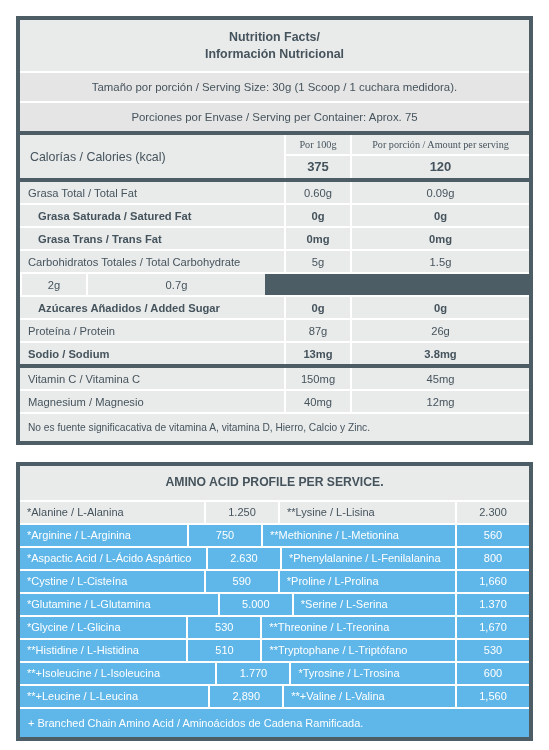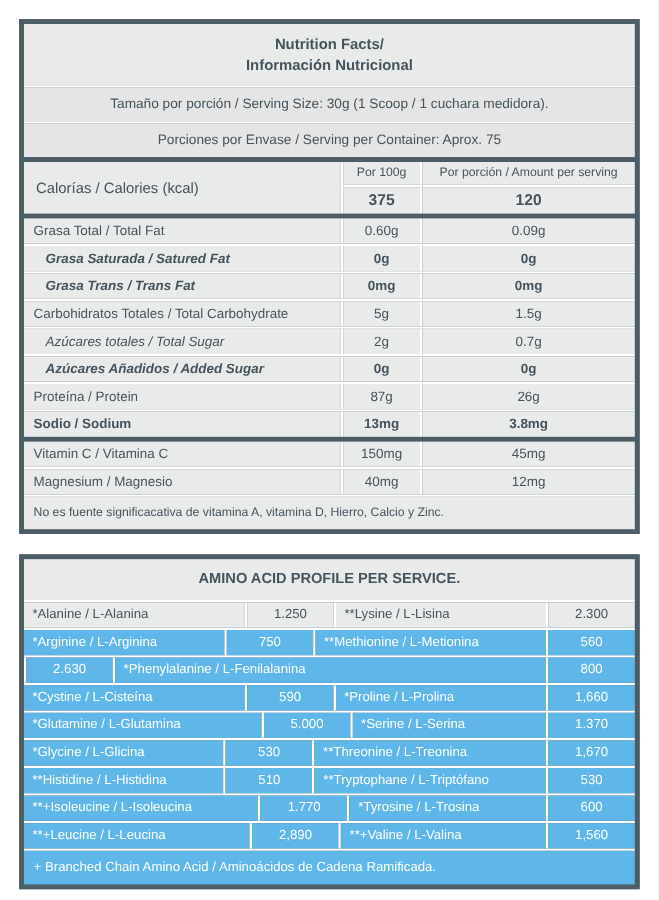--- a/index.html
+++ b/index.html
@@ -33,21 +33,21 @@
     color:#45535c;
     display:flex;
     align-items:center;
     padding:3px 8px;
     font-size:11.2px;
     line-height:1.15;
     min-height:21px;
   }
   .cell.num{justify-content:center;text-align:left;}
   .cell.b{font-weight:bold;}
-  .cell.indent{padding-left:18px;font-style:italic;}
+  .cell.indent{padding-left:18px;}
   .sep-h{height:2px;background:#ffffff;width:100%;}
   .sep-v{width:2px;background:#ffffff;flex:0 0 2px;}
   .gap-h{height:4px;background:#4d5d66;width:100%;}
 
   
   .nf-title{
     background:#e9ebeb;
     color:#45535c;
     text-align:center;
     font-weight:bold;
@@ -67,20 +67,21 @@
   .c1{flex:1 1 auto;}
   .c2{flex:0 0 64px;}
   .c3{flex:0 0 177px;}
 
   .hdr-cell{
     font-size:10.2px;
     justify-content:center;
     text-align:center;
     padding:3px 4px;
     min-height:19px;
+    font-family:Liberation Serif, serif;
   }
   .cal-label{
     font-weight:normal;font-size:12.4px;
     min-height:43px;
     padding-left:10px;
   }
   .cal-val{
     font-weight:bold;font-size:13px;
     justify-content:center;min-height:22px;
   }
@@ -187,21 +188,20 @@
         <div class="sep-h"></div>
         <div class="row">
           <div class="cell c1">Carbohidratos Totales / Total Carbohydrate</div>
           <div class="sep-v"></div>
           <div class="cell c2 num">5g</div>
           <div class="sep-v"></div>
           <div class="cell c3 num">1.5g</div>
         </div>
         <div class="sep-h"></div>
         <div class="row">
-          <div class="cell c1 indent">Azúcares totales / Total Sugar</div>
           <div class="sep-v"></div>
           <div class="cell c2 num">2g</div>
           <div class="sep-v"></div>
           <div class="cell c3 num">0.7g</div>
         </div>
         <div class="sep-h"></div>
         <div class="row">
           <div class="cell c1 b indent">Azúcares Añadidos / Added Sugar</div>
           <div class="sep-v"></div>
           <div class="cell c2 num b">0g</div>
@@ -270,20 +270,21 @@
           <div class="aa-cell aa-n">*Arginine / L-Arginina</div>
           <div class="sep-v"></div>
           <div class="aa-cell aa-v num">750</div>
           <div class="sep-v"></div>
           <div class="aa-cell aa-n">**Methionine / L-Metionina</div>
           <div class="sep-v"></div>
           <div class="aa-cell aa-v num">560</div>
         </div>
         <div class="sep-h"></div>
         <div class="row aa-row">
+          <div class="aa-cell aa-n">*Aspactic Acid / L-Ácido Aspártico</div>
           <div class="sep-v"></div>
           <div class="aa-cell aa-v num">2.630</div>
           <div class="sep-v"></div>
           <div class="aa-cell aa-n">*Phenylalanine / L-Fenilalanina</div>
           <div class="sep-v"></div>
           <div class="aa-cell aa-v num">800</div>
         </div>
         <div class="sep-h"></div>
         <div class="row aa-row">
           <div class="aa-cell aa-n">*Cystine / L-Cisteína</div>

